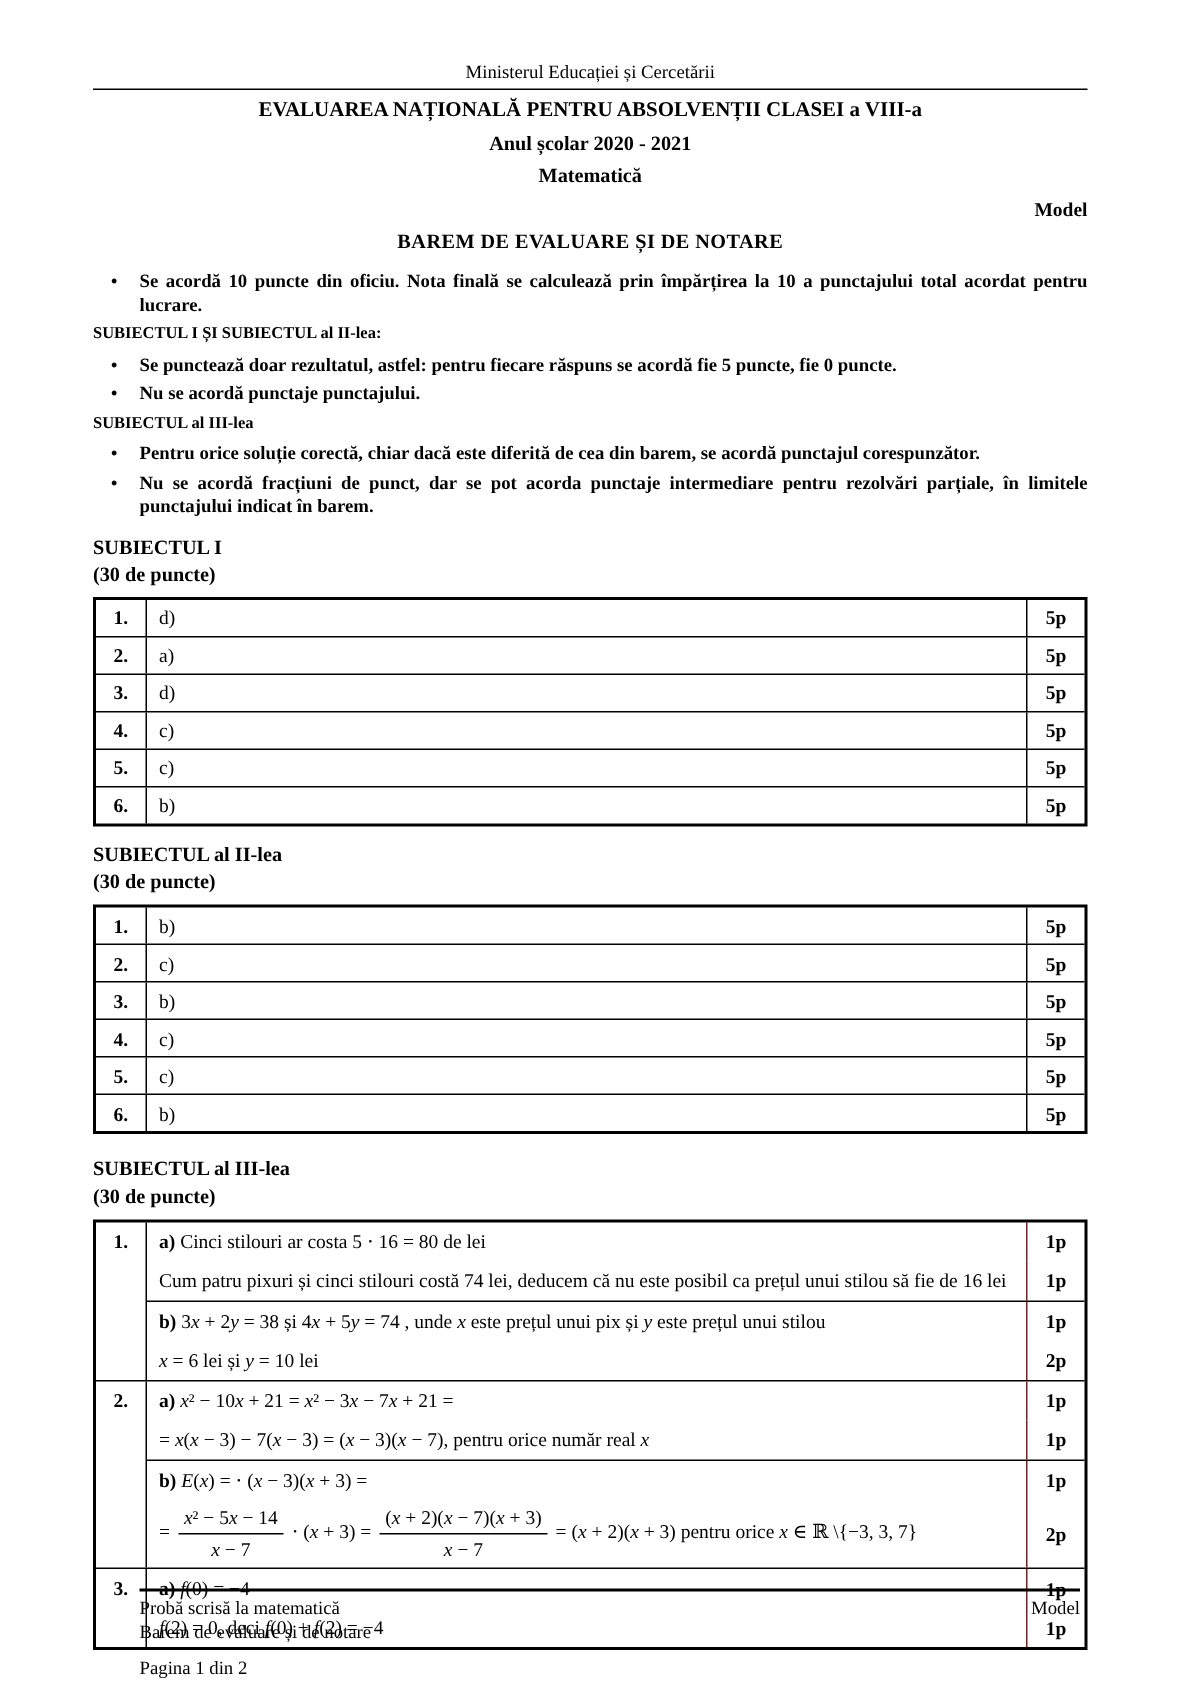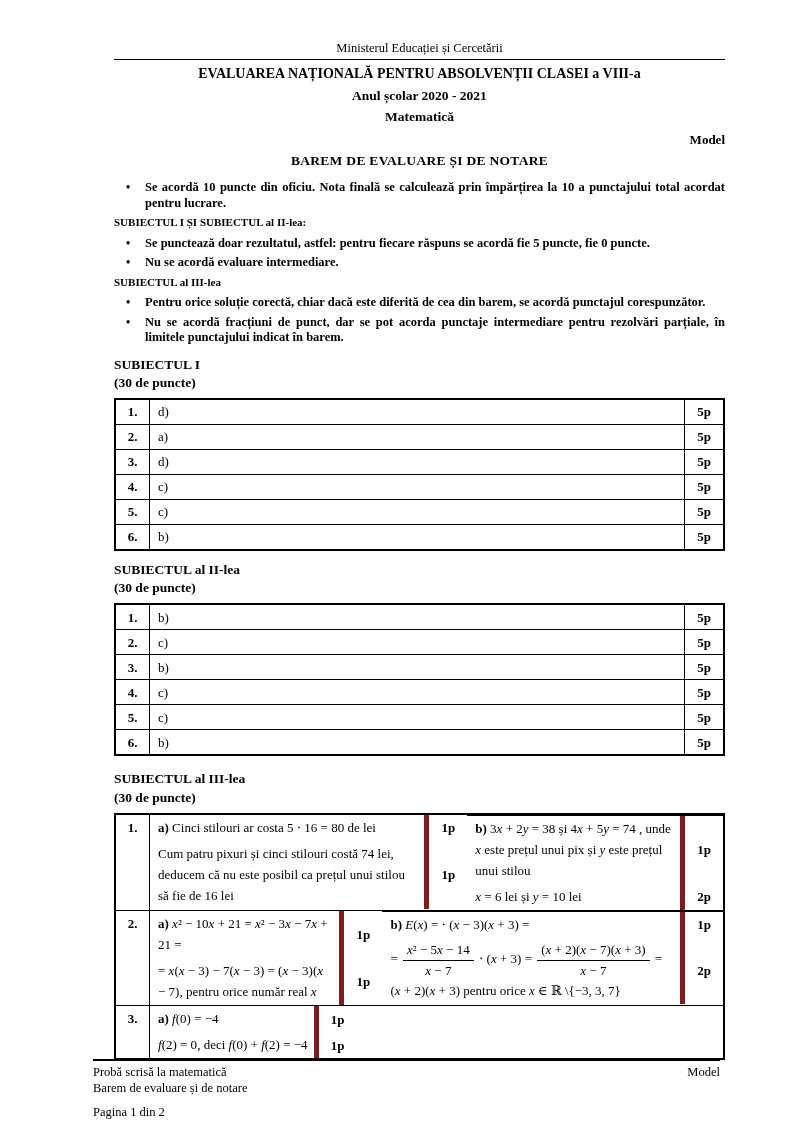--- a/index.html
+++ b/index.html
@@ -3,21 +3,21 @@
 <meta charset="utf-8">
 <style>
   html,body{margin:0;padding:0;}
   body{
     width:800px;height:1131px;overflow:hidden;position:relative;
     background:#ffffff;color:#000000;
     font-family:"Liberation Serif","DejaVu Serif",serif;
     font-size:13px;line-height:1.35;
     -webkit-print-color-adjust:exact;
   }
-  .page{box-sizing:border-box;width:800px;padding:40px 75px 0 114px;}
+  .page{box-sizing:border-box;width:800px;padding:40px 75px 0 62px;}
 
   
   .orgline{text-align:center;font-size:12.5px;line-height:16px;}
   .hrule{border:none;border-top:1.5px solid #000;margin:3px 0 5px;}
   .t1{font-size:14px;font-weight:bold;text-align:center;margin-top:4px;}
   .t2,.t3{font-size:13.5px;font-weight:bold;text-align:center;margin-top:3px;}
   .model{font-size:13px;font-weight:bold;text-align:right;margin-top:5px;}
   .doctitle{font-size:13.5px;font-weight:bold;text-align:center;margin-top:3px;letter-spacing:.3px;}
 
   
@@ -36,26 +36,26 @@
   .trow:first-child{border-top:none;}
   .tnum{flex:none;width:33px;border-right:1px solid #000;display:flex;align-items:center;justify-content:center;font-weight:bold;}
   .tans{flex:1;display:flex;align-items:center;padding:0 8px;}
   .tpts{flex:none;width:38px;border-left:1px solid #000;display:flex;align-items:center;justify-content:center;font-weight:bold;}
 
   
   .q3t{border:2px solid #000;margin-bottom:2px;}
   .q3{display:flex;border-top:1.5px solid #000;}
   .q3:first-child{border-top:none;}
   .q3num{flex:none;width:33px;border-right:1px solid #000;display:flex;justify-content:center;align-items:flex-start;padding-top:4px;font-weight:bold;}
-  .q3body{flex:1;display:flex;min-width:0;}
+  .q3body{flex:1;display:flex;flex-direction:column;min-width:0;}
   .sub{border-top:1px solid #000;display:flex;flex-direction:column;}
   .sub:first-child{border-top:none;}
   .crit{display:flex;align-items:center;}
   .ctext{flex:1;padding:2px 6px 3px 8px;line-height:1.62;min-width:0;}
-  .cpts{flex:none;width:38px;align-self:stretch;border-left:5px solid #7f1d1d;display:flex;align-items:center;justify-content:center;font-weight:bold;}
+  .cpts{flex:none;width:38px;align-self:stretch;border-left:1px solid #7f1d1d;display:flex;align-items:center;justify-content:center;font-weight:bold;}
   .math i{font-style:italic;}
   .frac{display:inline-block;vertical-align:middle;text-align:center;padding:1px 2px;line-height:1.35;}
   .frac .fn{display:block;border-bottom:1px solid #000;padding:0 4px 1px;}
   .frac .fd{display:block;padding:1px 4px 0;}
 
   
   .footer{position:absolute;left:93px;right:80px;top:1059px;font-size:12.5px;}
   .frule{border-top:2px solid #000;margin-bottom:3px;}
   .frow{display:flex;justify-content:space-between;line-height:16px;}
   .fline2{line-height:16px;}
@@ -80,21 +80,21 @@
         <span class="dot">•</span>
         <span class="itx">Se acordă 10 puncte din oficiu. Nota finală se calculează prin împărțirea la 10 a punctajului total acordat pentru lucrare.</span>
       </div>
       <div class="ih">SUBIECTUL I ȘI SUBIECTUL al II-lea:</div>
       <div class="ib">
         <span class="dot">•</span>
         <span class="itx">Se punctează doar rezultatul, astfel: pentru fiecare răspuns se acordă fie 5 puncte, fie 0 puncte.</span>
       </div>
       <div class="ib">
         <span class="dot">•</span>
-        <span class="itx">Nu se acordă evaluare intermediare.</span>
+        <span class="itx">Nu se acordă punctaje punctajului.</span>
       </div>
       <div class="ih">SUBIECTUL al III-lea</div>
       <div class="ib">
         <span class="dot">•</span>
         <span class="itx">Pentru orice soluție corectă, chiar dacă este diferită de cea din barem, se acordă punctajul corespunzător.</span>
       </div>
       <div class="ib">
         <span class="dot">•</span>
         <span class="itx">Nu se acordă fracțiuni de punct, dar se pot acorda punctaje intermediare pentru rezolvări parțiale, în limitele punctajului indicat în barem.</span>
       </div>

